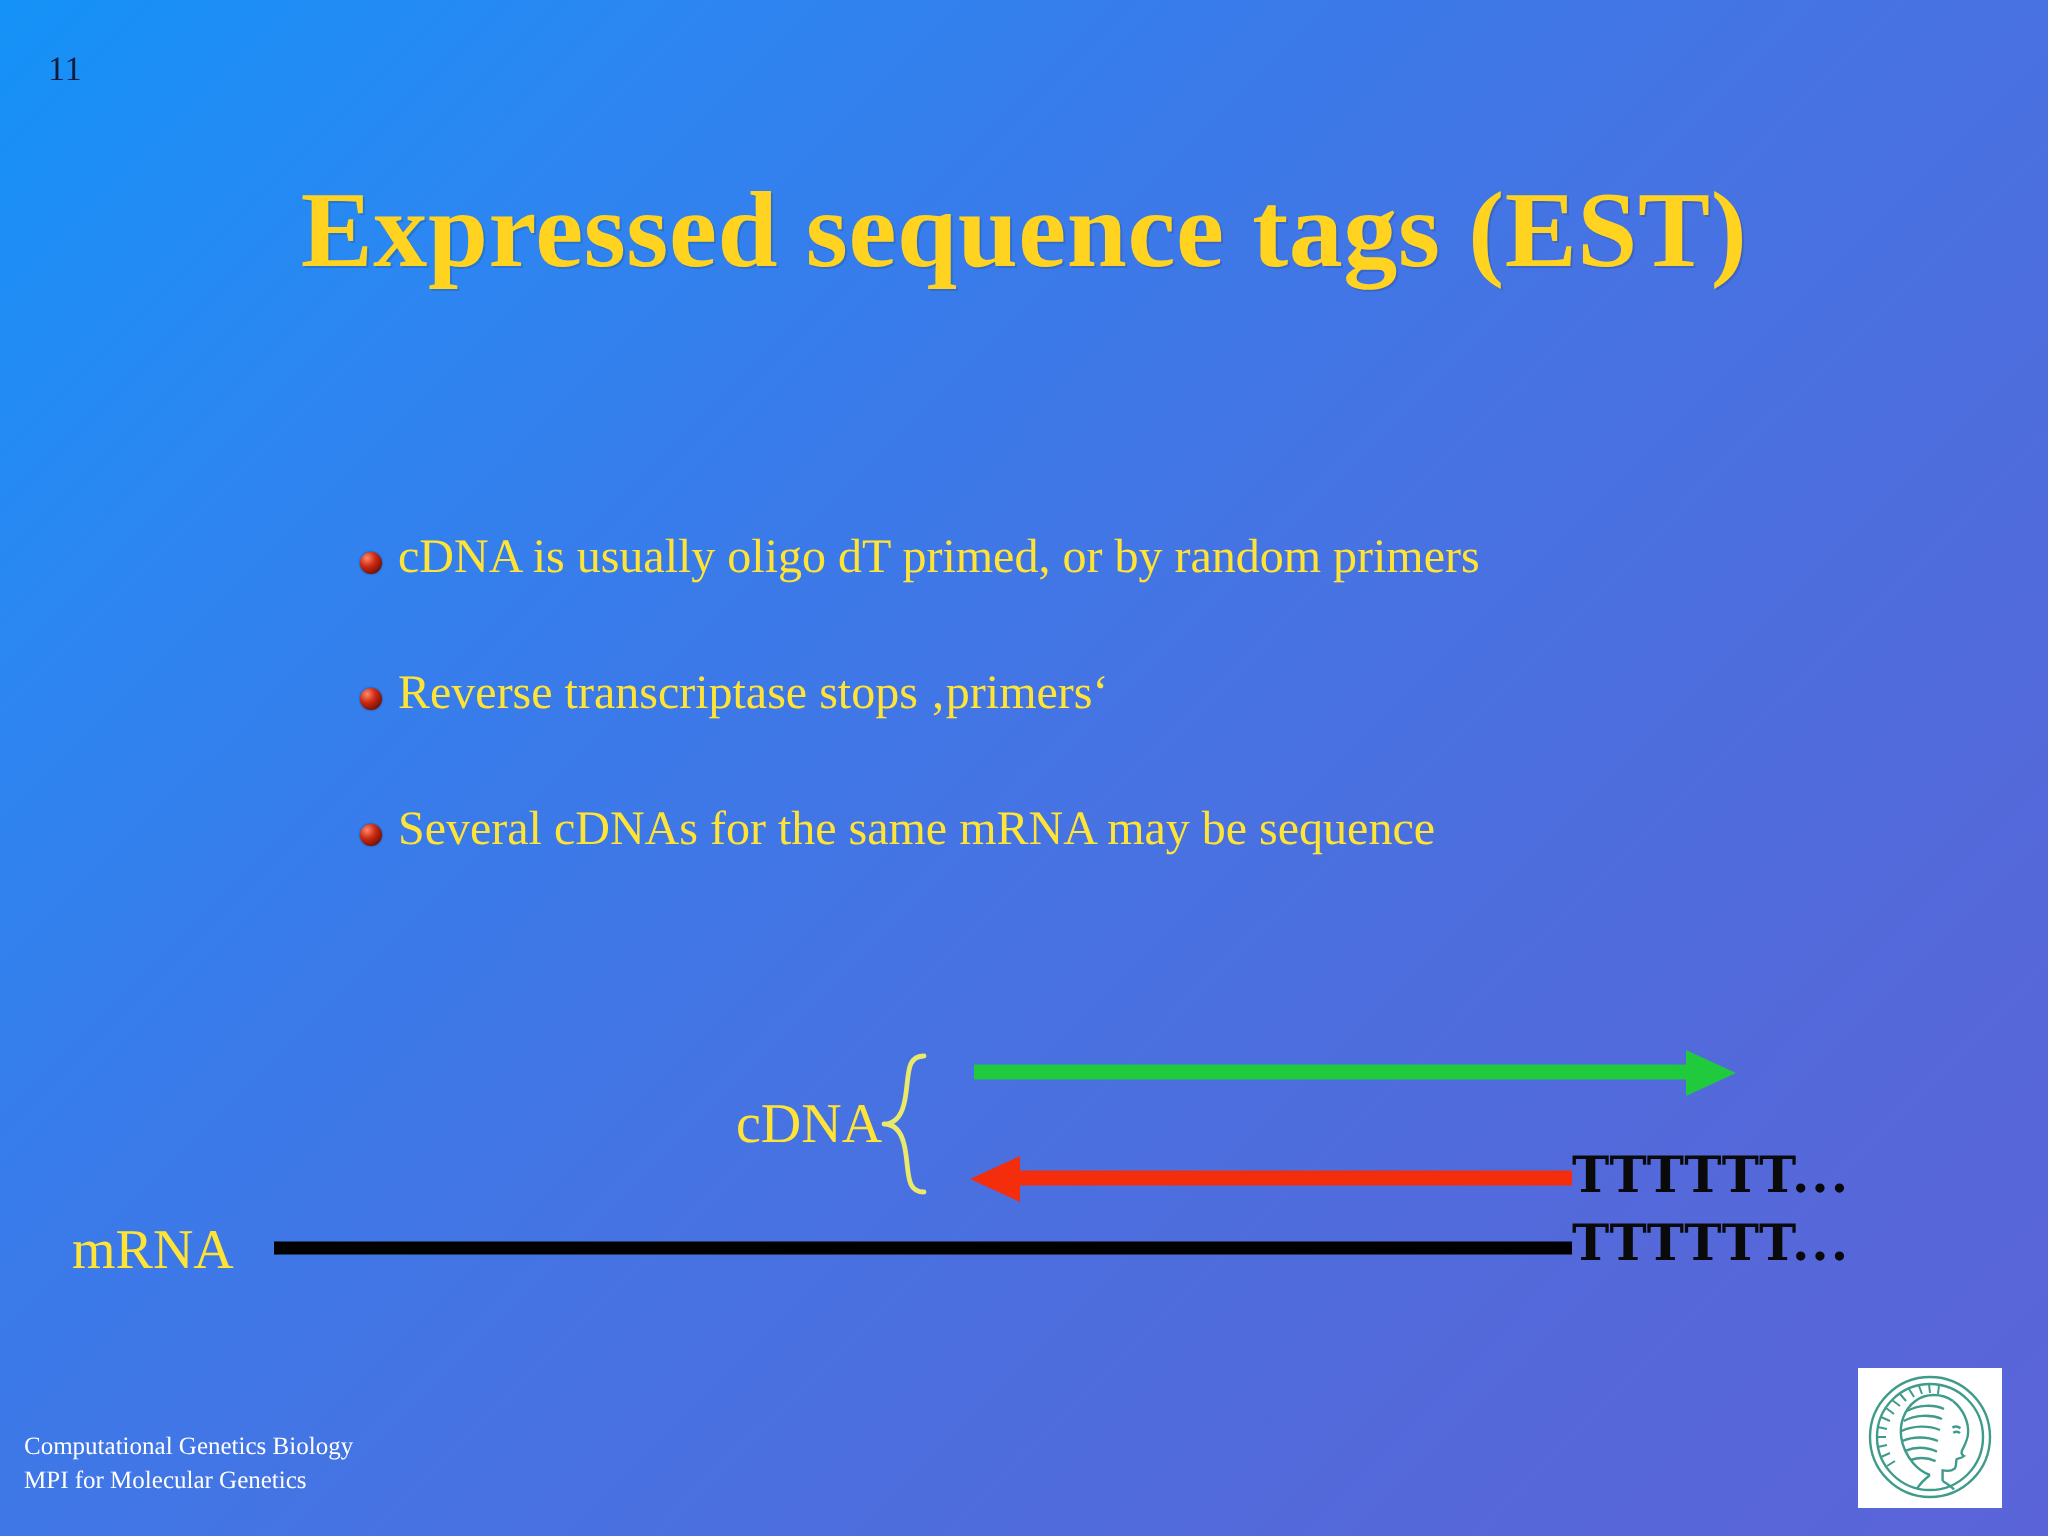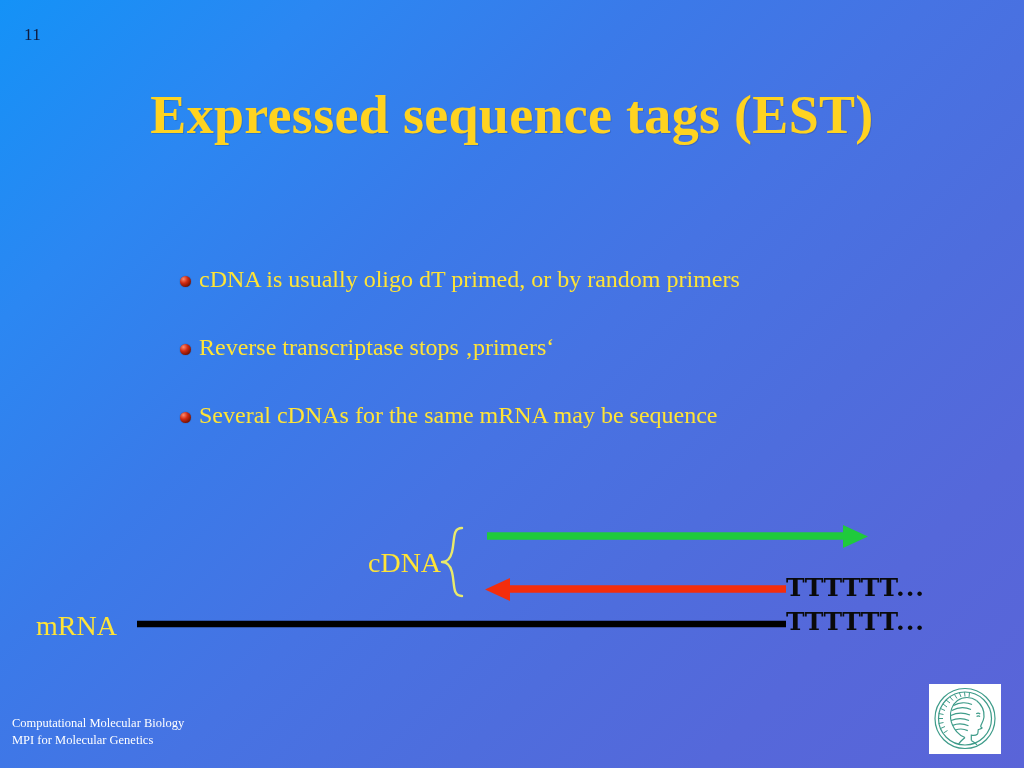--- a/index.html
+++ b/index.html
@@ -186,21 +186,21 @@
 
   <div class="lbl" id="cdna-label">cDNA</div>
 
   <div class="lbl" id="mrna-label">mRNA</div>
 
   <div class="seq" id="seq-t">TTTTTT...</div>
 
   <div class="seq" id="seq-a">TTTTTT...</div>
 
   <div id="footer">
-    <div>Computational Molecular Biology</div>
+    <div>Computational Genetics Biology</div>
     <div>MPI for Molecular Genetics</div>
   </div>
 
   <div id="logo">
     <svg width="72" height="70" viewBox="0 0 72 70">
       <g fill="none" stroke="#3f9c8a" stroke-width="1.2">
         <circle cx="36" cy="34.5" r="30"></circle>
         <circle cx="36" cy="34.5" r="26.5"></circle>
 
         <g stroke-width="1">

